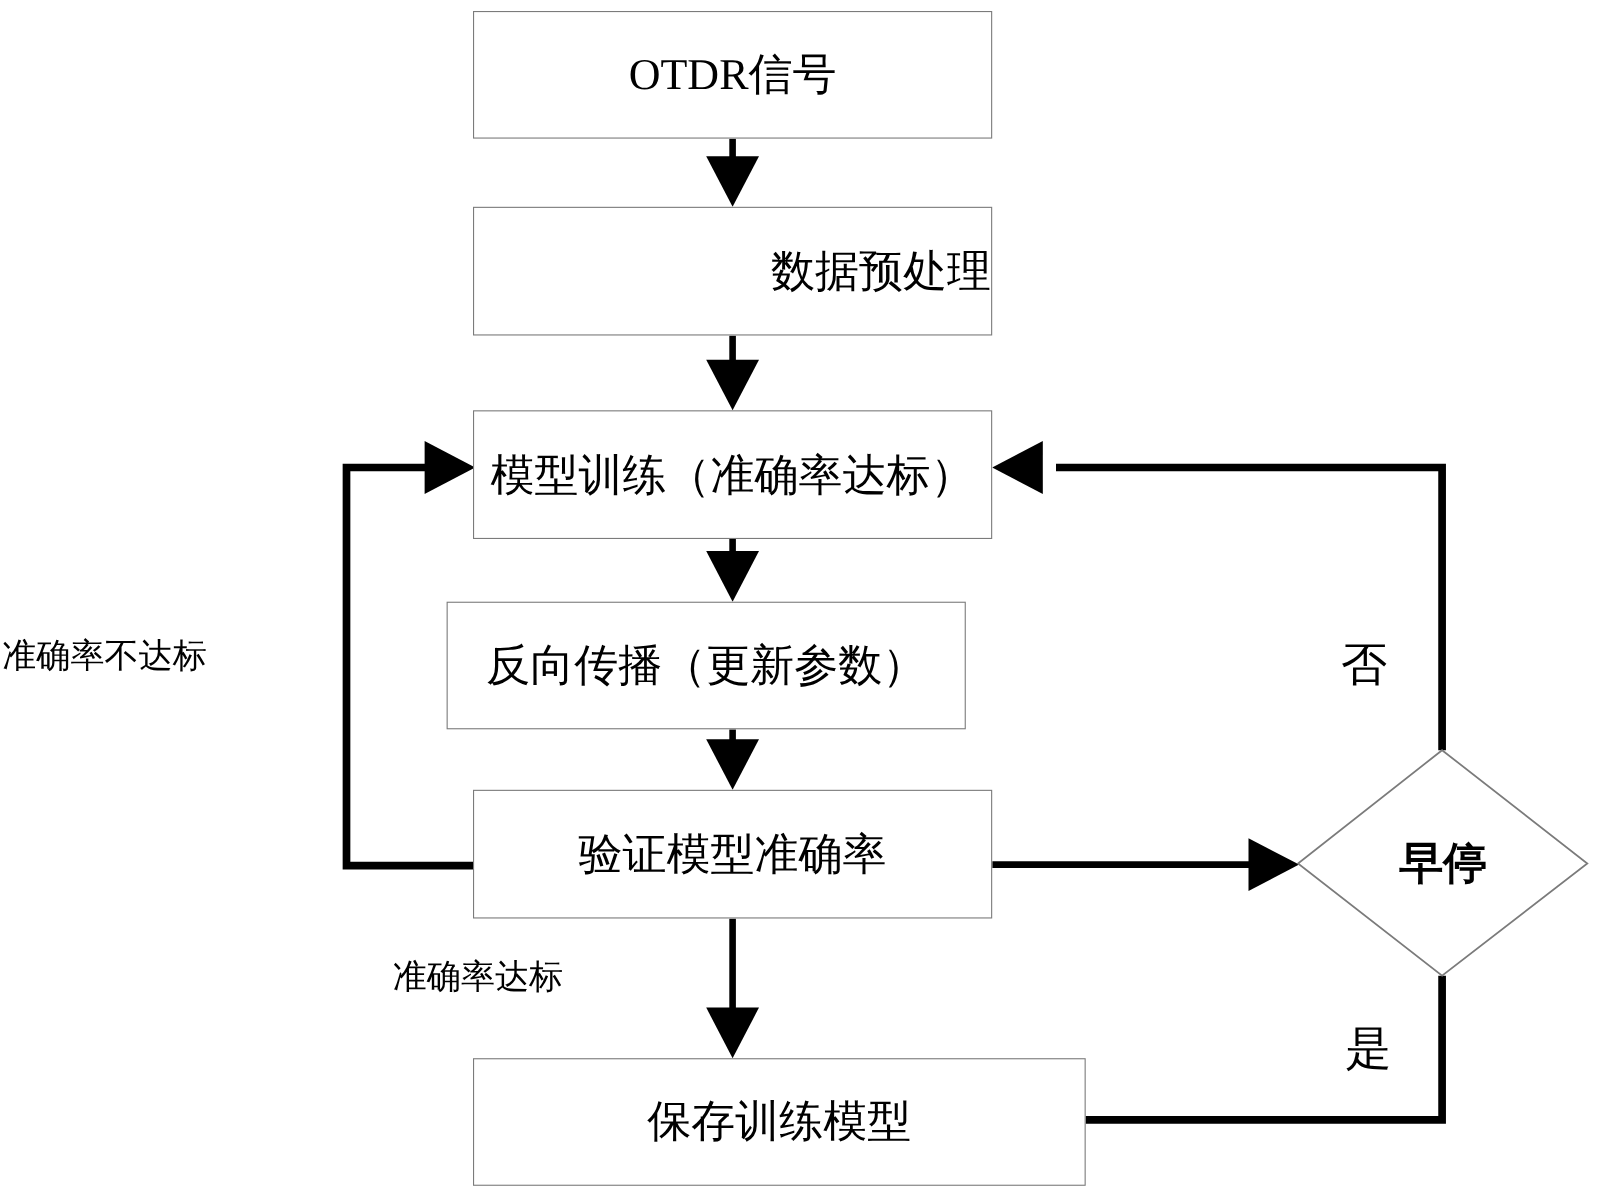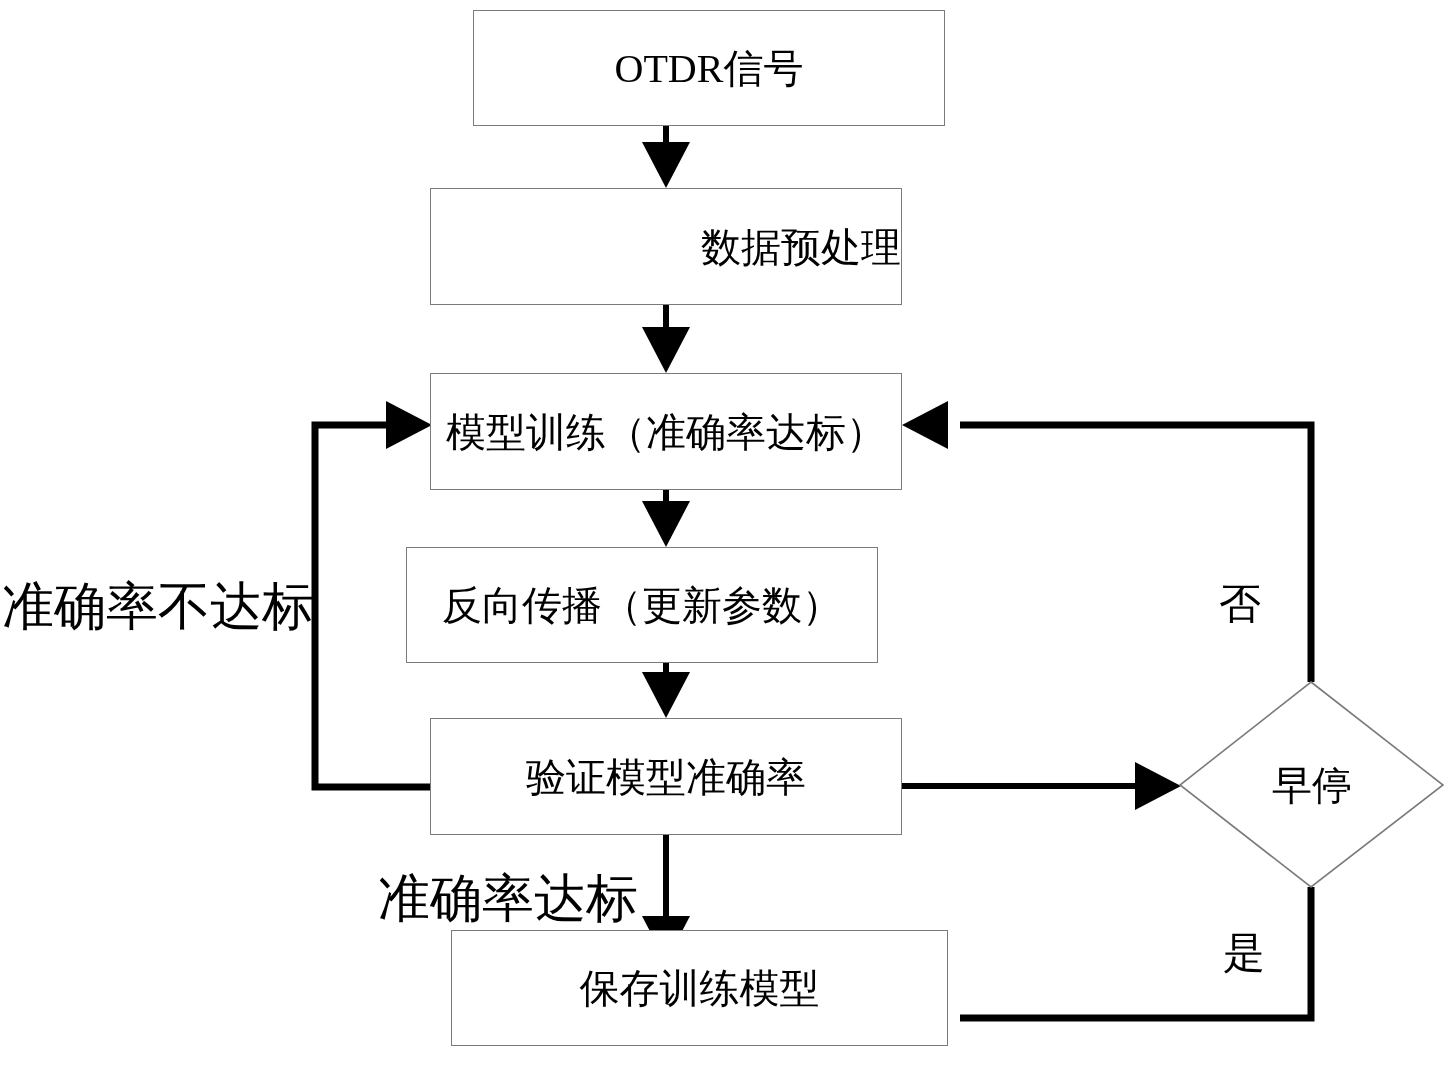--- a/index.html
+++ b/index.html
@@ -47,21 +47,21 @@
   }
   .diamond-label {
     position: absolute;
     font-size: 40px;
     color: #000000;
     white-space: nowrap;
     line-height: 1;
   }
   .edge-label {
     position: absolute;
-    font-size: 52px;
+    font-size: 31px;
     color: #000000;
     white-space: nowrap;
     line-height: 1;
     font-weight: 400;
   }
   .edge-label.small {
     font-size: 42px;
   }
 </style>
 </head>
@@ -117,47 +117,47 @@
     </g>
 
     <g>
       <path d="M1311,887 L1311,1018 L960,1018" fill="none" stroke="#000000" stroke-width="7" stroke-linejoin="miter"></path>
       <polygon points="902,1018 948,994 948,1042" fill="#000000"></polygon>
     </g>
 
     <polygon points="1311,682 1443,785 1311,887 1180,785" fill="#ffffff" stroke="#7b7b7b" stroke-width="1.6"></polygon>
   </svg>
 
-  <div class="node-box" style="left:430px; top:10px; width:472px; height:116px;margin-left:43px;">
+  <div class="node-box" style="left:430px; top:10px; width:472px; height:116px;">
     <span class="node-label serif-lead"><span>OTDR</span><span class="cjk">信号</span></span>
   </div>
 
   <div class="node-box" style="left:430px; top:188px; width:472px; height:117px;justify-content:flex-end;">
     <span class="node-label">数据预处理</span>
   </div>
 
   <div class="node-box" style="left:430px; top:373px; width:472px; height:117px;">
     <span class="node-label">模型训练（准确率达标）</span>
   </div>
 
   <div class="node-box" style="left:406px; top:547px; width:472px; height:116px;">
     <span class="node-label">反向传播（更新参数）</span>
   </div>
 
   <div class="node-box" style="left:430px; top:718px; width:472px; height:117px;">
     <span class="node-label">验证模型准确率</span>
   </div>
 
-  <div class="node-box" style="left:430px; top:930px; width:497px; height:116px;margin-left:21px;">
+  <div class="node-box" style="left:430px; top:962px; width:557px; height:116px;">
     <span class="node-label">保存训练模型</span>
   </div>
 
-  <div class="diamond-label" style="left:1272px; top:765px;">早停</div>
+  <div class="diamond-label" style="left:1272px; top:765px;font-weight:bold;">早停</div>
 
   <div class="edge-label" style="left:2px; top:580px;">准确率不达标</div>
 
-  <div class="edge-label" style="left:378px; top:872px;text-align:right;">准确率达标</div>
+  <div class="edge-label" style="left:357px; top:872px;text-align:right;">准确率达标</div>
 
   <div class="edge-label small" style="left:1219px; top:583px;">否</div>
 
   <div class="edge-label small" style="left:1223px; top:932px;">是</div>
 
 </div>
 
 </body></html>

